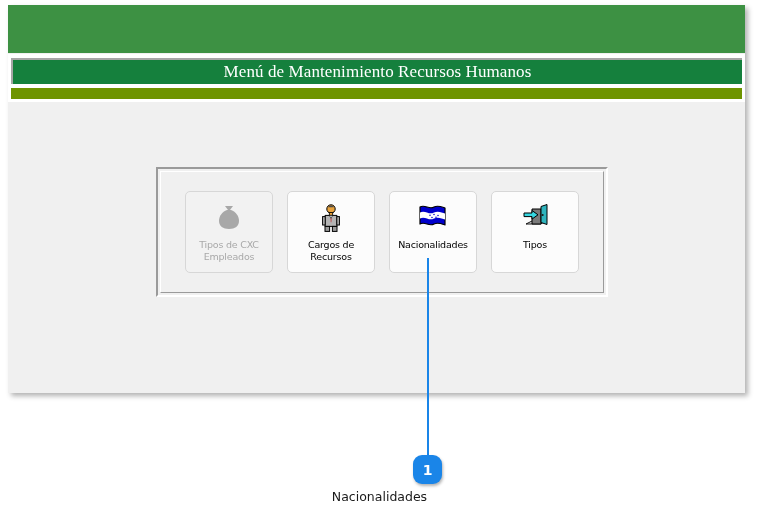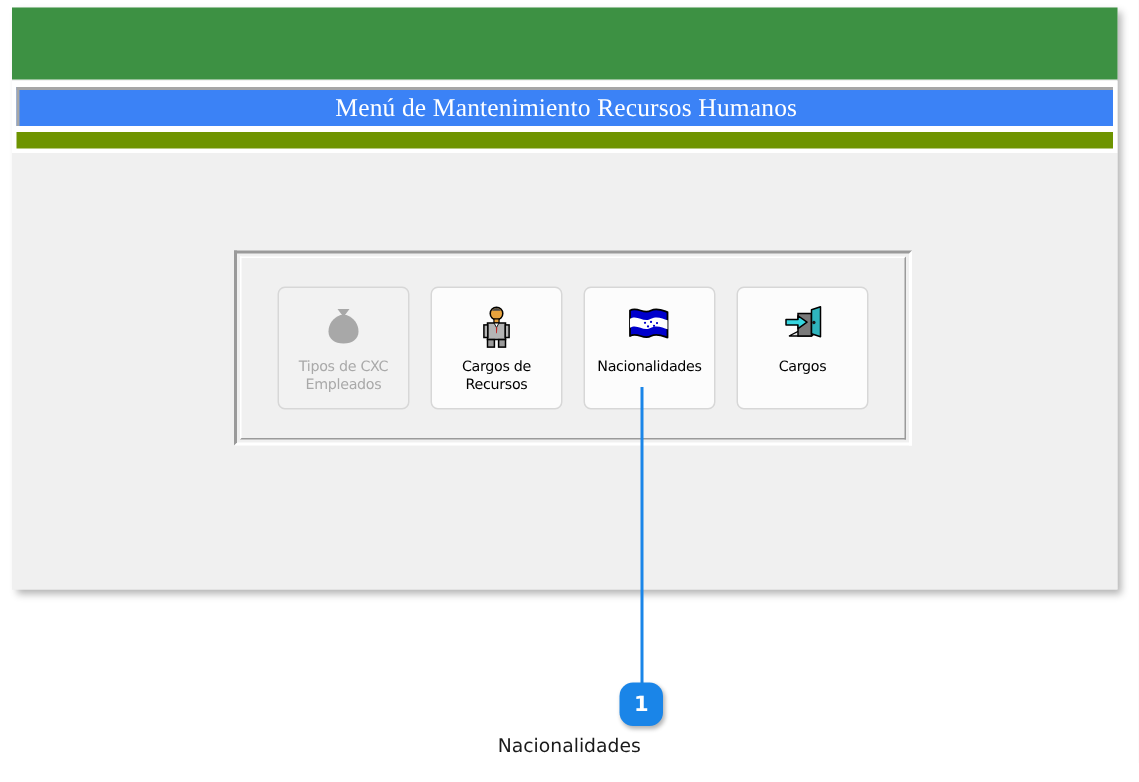--- a/index.html
+++ b/index.html
@@ -46,21 +46,21 @@
     background: #ffffff;
     box-sizing: border-box;
     padding: 0 1px;
   }
   #title-bar {
     position: absolute;
     left: 3px;
     top: 4px;
     width: 731px;
     height: 26px;
-    background: #3b82f6;
+    background: #15803d;
     border-left: 2px solid #a6a6a6;
     border-top: 2px solid #a6a6a6;
     box-sizing: border-box;
     display: flex;
     align-items: center;
     justify-content: center;
   }
   #title-text {
     color: #ffffff;
     font-family: "Liberation Serif", "DejaVu Serif", serif;
@@ -287,21 +287,21 @@
         <div class="icon-button">
           <span class="icon-box">
             <svg width="32" height="30" viewBox="0 0 32 30">
               <path d="M7 21 l6 -3 h13 l-4 3 z" fill="#e4e4e4" stroke="#000" stroke-width="0.9"></path>
               <path d="M13 6 h9 v15 h-9 z" fill="#7a7a7a" stroke="#000" stroke-width="1"></path>
               <path d="M22 3.5 l6 -2 v20 l-6 -2 z" fill="#2fb4bd" stroke="#000" stroke-width="1" stroke-linejoin="round"></path>
               <circle cx="23.6" cy="12" r="1.1" fill="#1a1a1a"></circle>
               <path d="M5 10 h8 v-2.5 l6 4.3 l-6 4.3 v-2.5 h-8 z" fill="#36d6e0" stroke="#000" stroke-width="1" stroke-linejoin="round"></path>
             </svg>
           </span>
-          <span class="btn-label">Cargos</span>
+          <span class="btn-label">Tipos</span>
         </div>
 
       </div>
     </div>
 
   </div>
 </div>
 
 <div id="callout-line"></div>
 <div id="callout-badge">1</div>

